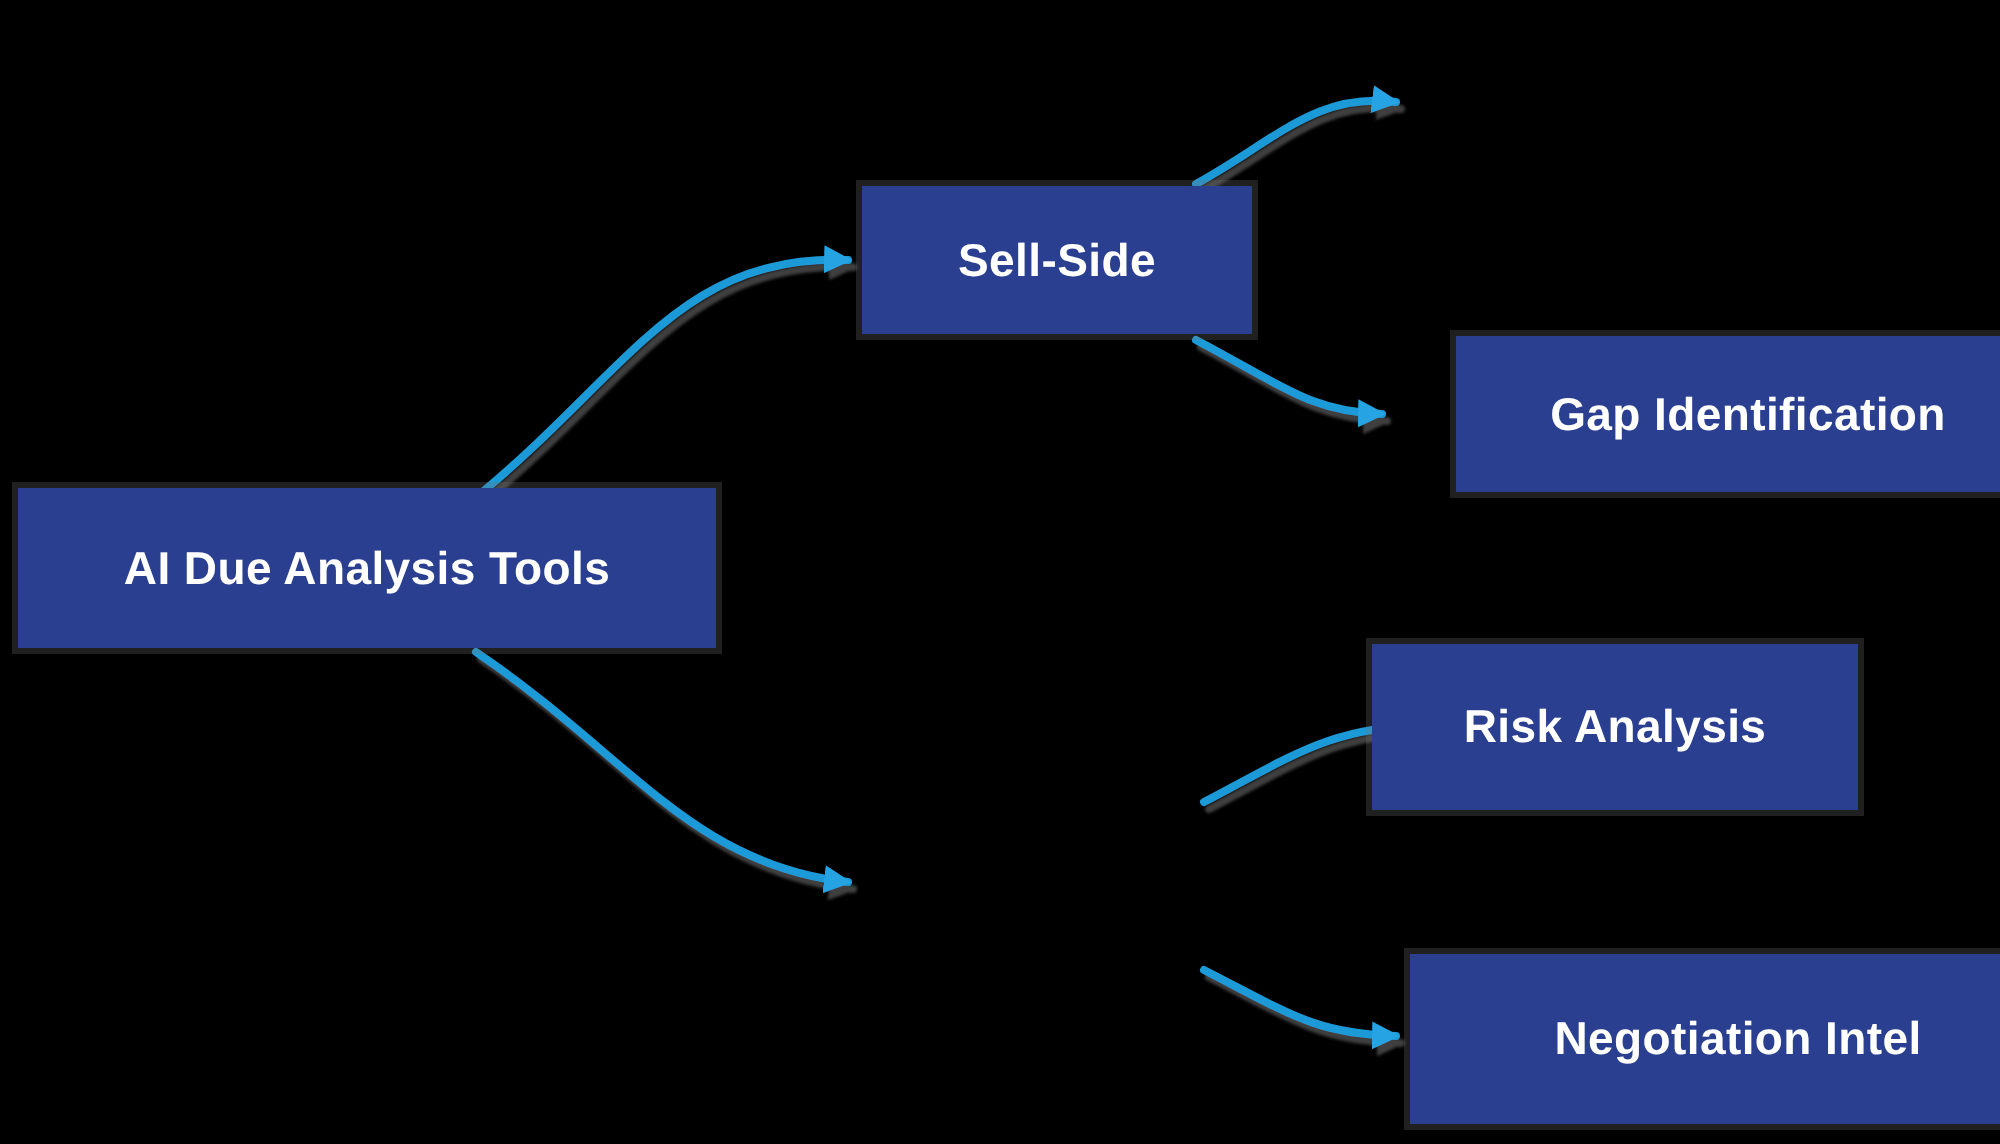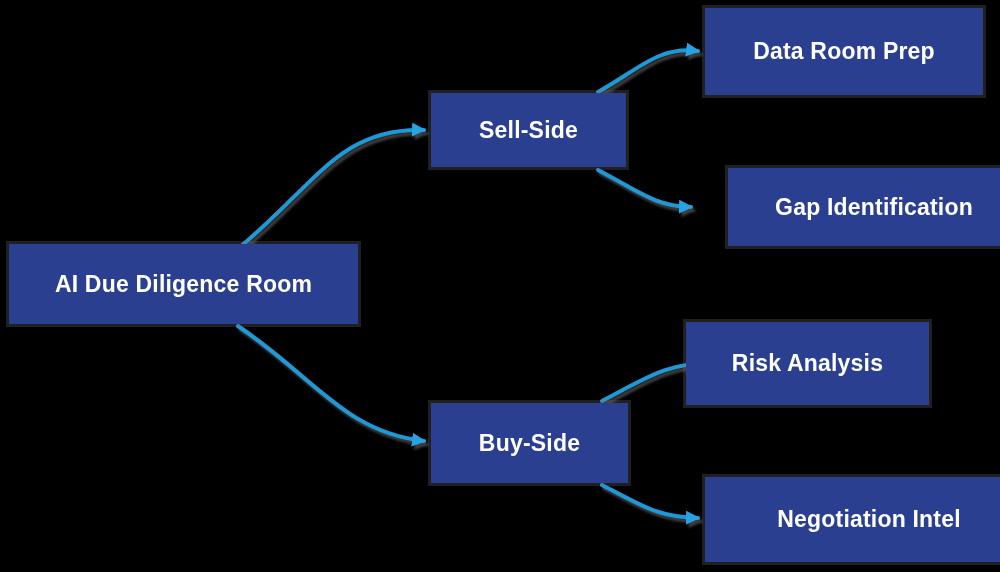--- a/index.html
+++ b/index.html
@@ -61,34 +61,28 @@
       <path d="M240,247 C315,185 340,127 424,130" marker-end="url(#arrowhead)"></path>
       <path d="M238,326 C315,378 345,432 424,441" marker-end="url(#arrowhead)"></path>
       <path d="M598,92 C638,70 658,46 698,51" marker-end="url(#arrowhead)"></path>
       <path d="M598,170 C640,192 655,206 691,207" marker-end="url(#arrowhead)"></path>
       <path d="M602,401 C646,378 668,362 715,363" marker-end="url(#arrowhead)"></path>
       <path d="M602,485 C645,507 658,517 698,518" marker-end="url(#arrowhead)"></path>
     </g>
   </svg>
 
   <div class="node node-root">
-    <span>AI Due Diligence Room</span>
+    <span>AI Due Analysis Tools</span>
   </div>
 
   <div class="node node-sell-side">
     <span>Sell-Side</span>
   </div>
 
-  <div class="node node-buy-side">
-    <span>Buy-Side</span>
-  </div>
 
-  <div class="node node-data-room">
-    <span>Data Room Prep</span>
-  </div>
 
   <div class="node node-gap-ident">
     <span>Gap Identification</span>
   </div>
 
   <div class="node node-risk">
     <span>Risk Analysis</span>
   </div>
 
   <div class="node node-negotiation">

